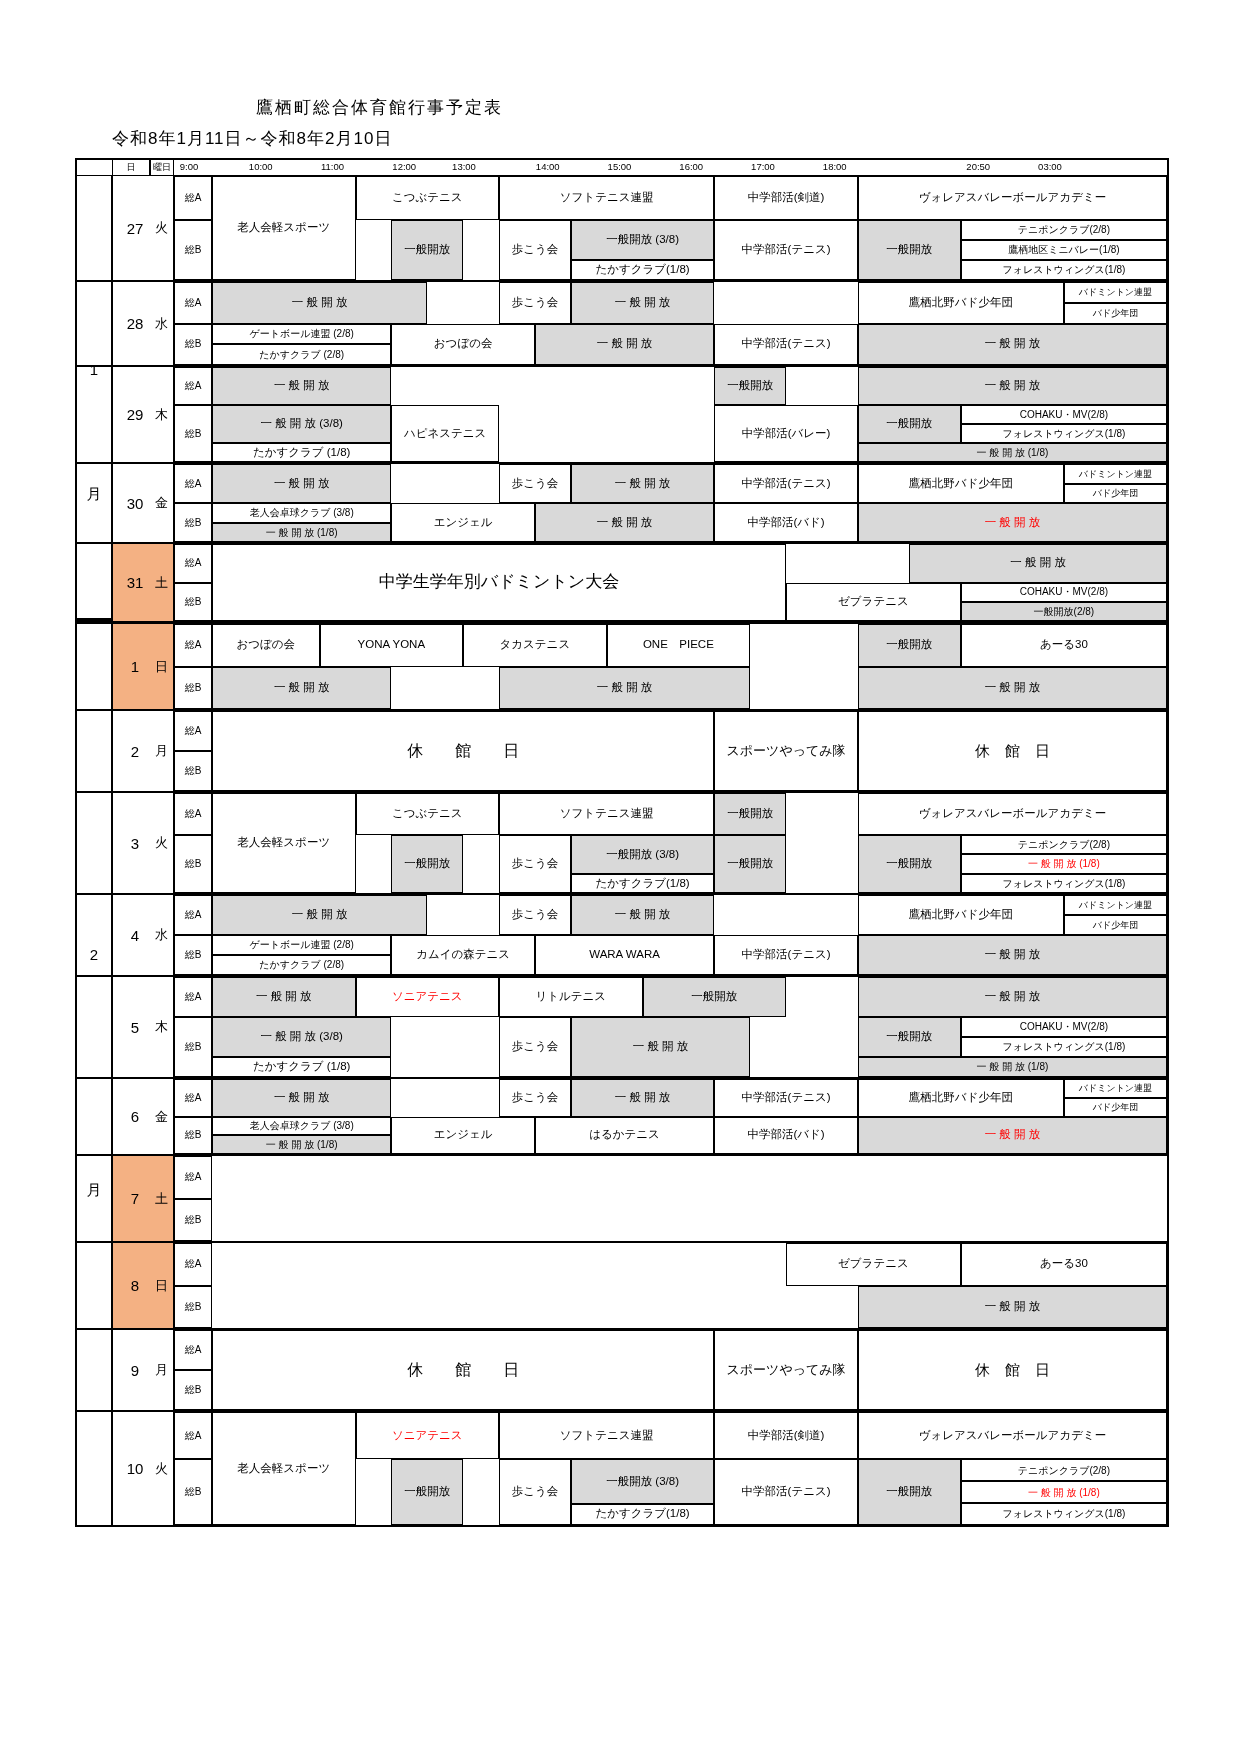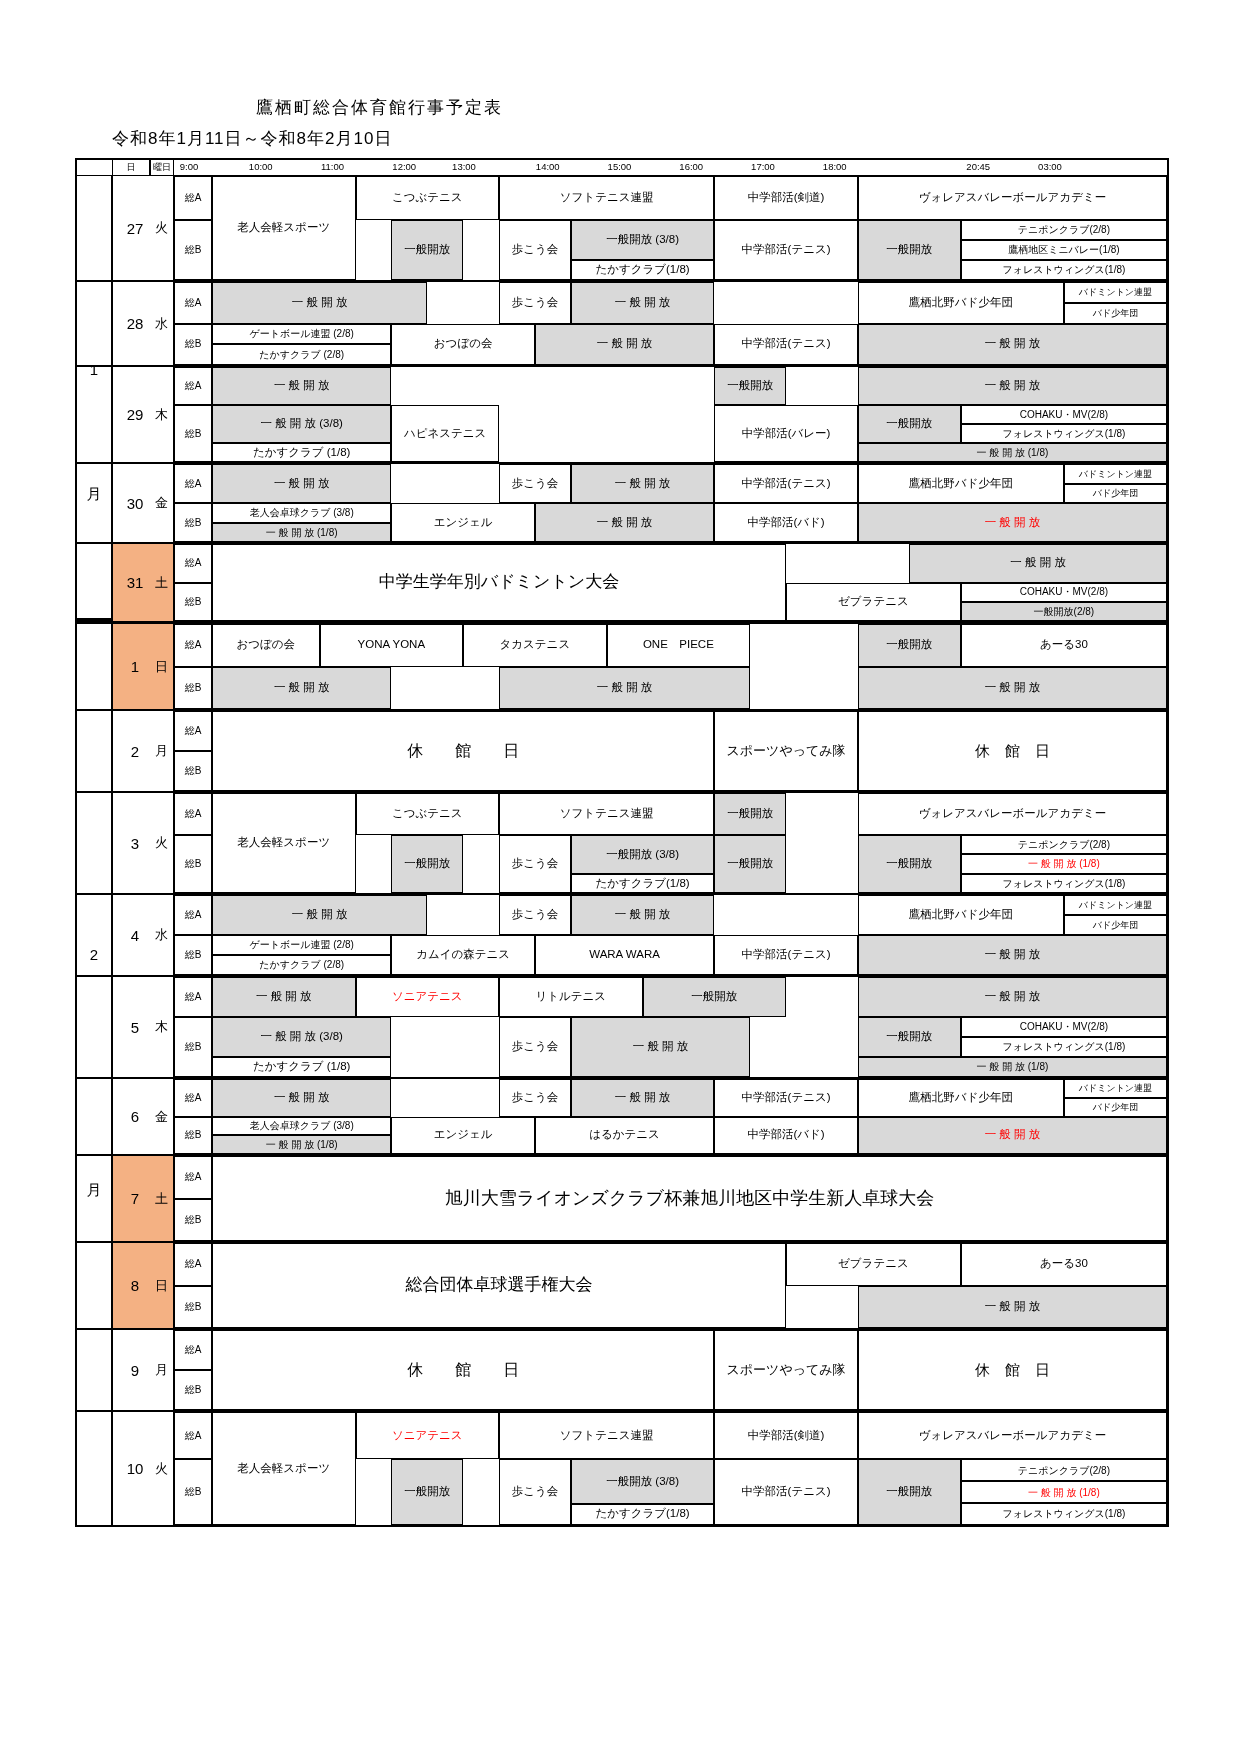--- a/index.html
+++ b/index.html
@@ -42,21 +42,21 @@
         <div class="tlabel" style="left: 183.75px;">10:00</div>
         <div class="tlabel" style="left: 255.5px;">11:00</div>
         <div class="tlabel" style="left: 327.25px;">12:00</div>
         <div class="tlabel" style="left: 387px;">13:00</div>
         <div class="tlabel" style="left: 470.75px;">14:00</div>
         <div class="tlabel" style="left: 542.5px;">15:00</div>
         <div class="tlabel" style="left: 614.25px;">16:00</div>
         <div class="tlabel" style="left: 686px;">17:00</div>
         <div class="tlabel" style="left: 757.75px;">18:00</div>
         <div class="tlabel" style="left: 829.5px; margin-top: 14px;">19:00</div>
-        <div class="tlabel" style="left: 901.25px;">20:45</div>
+        <div class="tlabel" style="left: 901.25px;">20:50</div>
         <div class="tlabel" style="left: 973px;">03:00</div>
       </div>
       <div class="dayrow" style="top: 15px; height: 105px; border-top-width: 1px;">
         <div class="daynum" style="background: rgb(255, 255, 255);">27</div>
         <div class="wd" style="background: rgb(255, 255, 255);">火</div>
         <div class="rlabel" style="top: 0px; height: 42%;">総A</div>
         <div class="rlabel" style="top: 42%; height: 58%;">総B</div>
         <div class="tarea">
           <div class="cell" style="left: 0px; width: 143.5px; top: 0%; height: 100%; background: rgb(255, 255, 255);">
             <div>老人会軽スポーツ</div>
@@ -495,35 +495,27 @@
           <div class="cell" style="left: 645.8px; width: 309.3px; top: 50%; height: 50%; background: rgb(217, 217, 217); color: rgb(255, 0, 0);">
             <div>一 般 開 放</div>
           </div>
         </div>
       </div>
       <div class="dayrow" style="top: 994px; height: 87px; border-top-width: 2px;">
         <div class="daynum" style="background: rgb(244, 177, 131);">7</div>
         <div class="wd" style="background: rgb(244, 177, 131);">土</div>
         <div class="rlabel" style="top: 0px; height: 50%;">総A</div>
         <div class="rlabel" style="top: 50%; height: 50%;">総B</div>
-        <div class="tarea">
-          <div class="cell" style="left: 0px; width: 955px; top: 0%; height: 100%; background: rgb(255, 255, 255); font-size: 18px;">
-            <div>旭川大雪ライオンズクラブ杯兼旭川地区中学生新人卓球大会</div>
-          </div>
-        </div>
       </div>
       <div class="dayrow" style="top: 1081px; height: 87px; border-top-width: 2px;">
         <div class="daynum" style="background: rgb(244, 177, 131);">8</div>
         <div class="wd" style="background: rgb(244, 177, 131);">日</div>
         <div class="rlabel" style="top: 0px; height: 50%;">総A</div>
         <div class="rlabel" style="top: 50%; height: 50%;">総B</div>
         <div class="tarea">
-          <div class="cell" style="left: 0px; width: 574px; top: 0%; height: 100%; background: rgb(255, 255, 255); font-size: 17px;">
-            <div>総合団体卓球選手権大会</div>
-          </div>
           <div class="cell" style="left: 574px; width: 174.8px; top: 0%; height: 50%; background: rgb(255, 255, 255);">
             <div>ゼブラテニス</div>
           </div>
           <div class="cell" style="left: 748.8px; width: 206.2px; top: 0%; height: 50%; background: rgb(255, 255, 255);">
             <div>あーる30</div>
           </div>
           <div class="cell" style="left: 645.8px; width: 309.3px; top: 50%; height: 50%; background: rgb(217, 217, 217);">
             <div>一 般 開 放</div>
           </div>
         </div>

